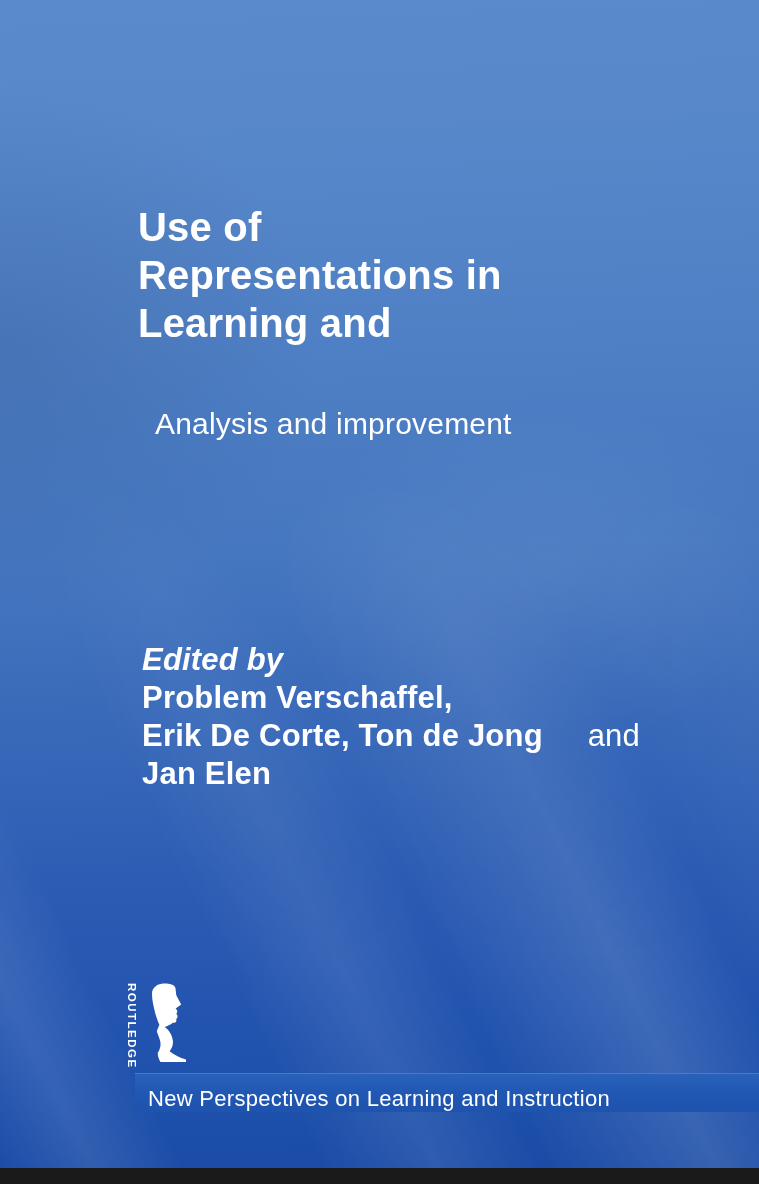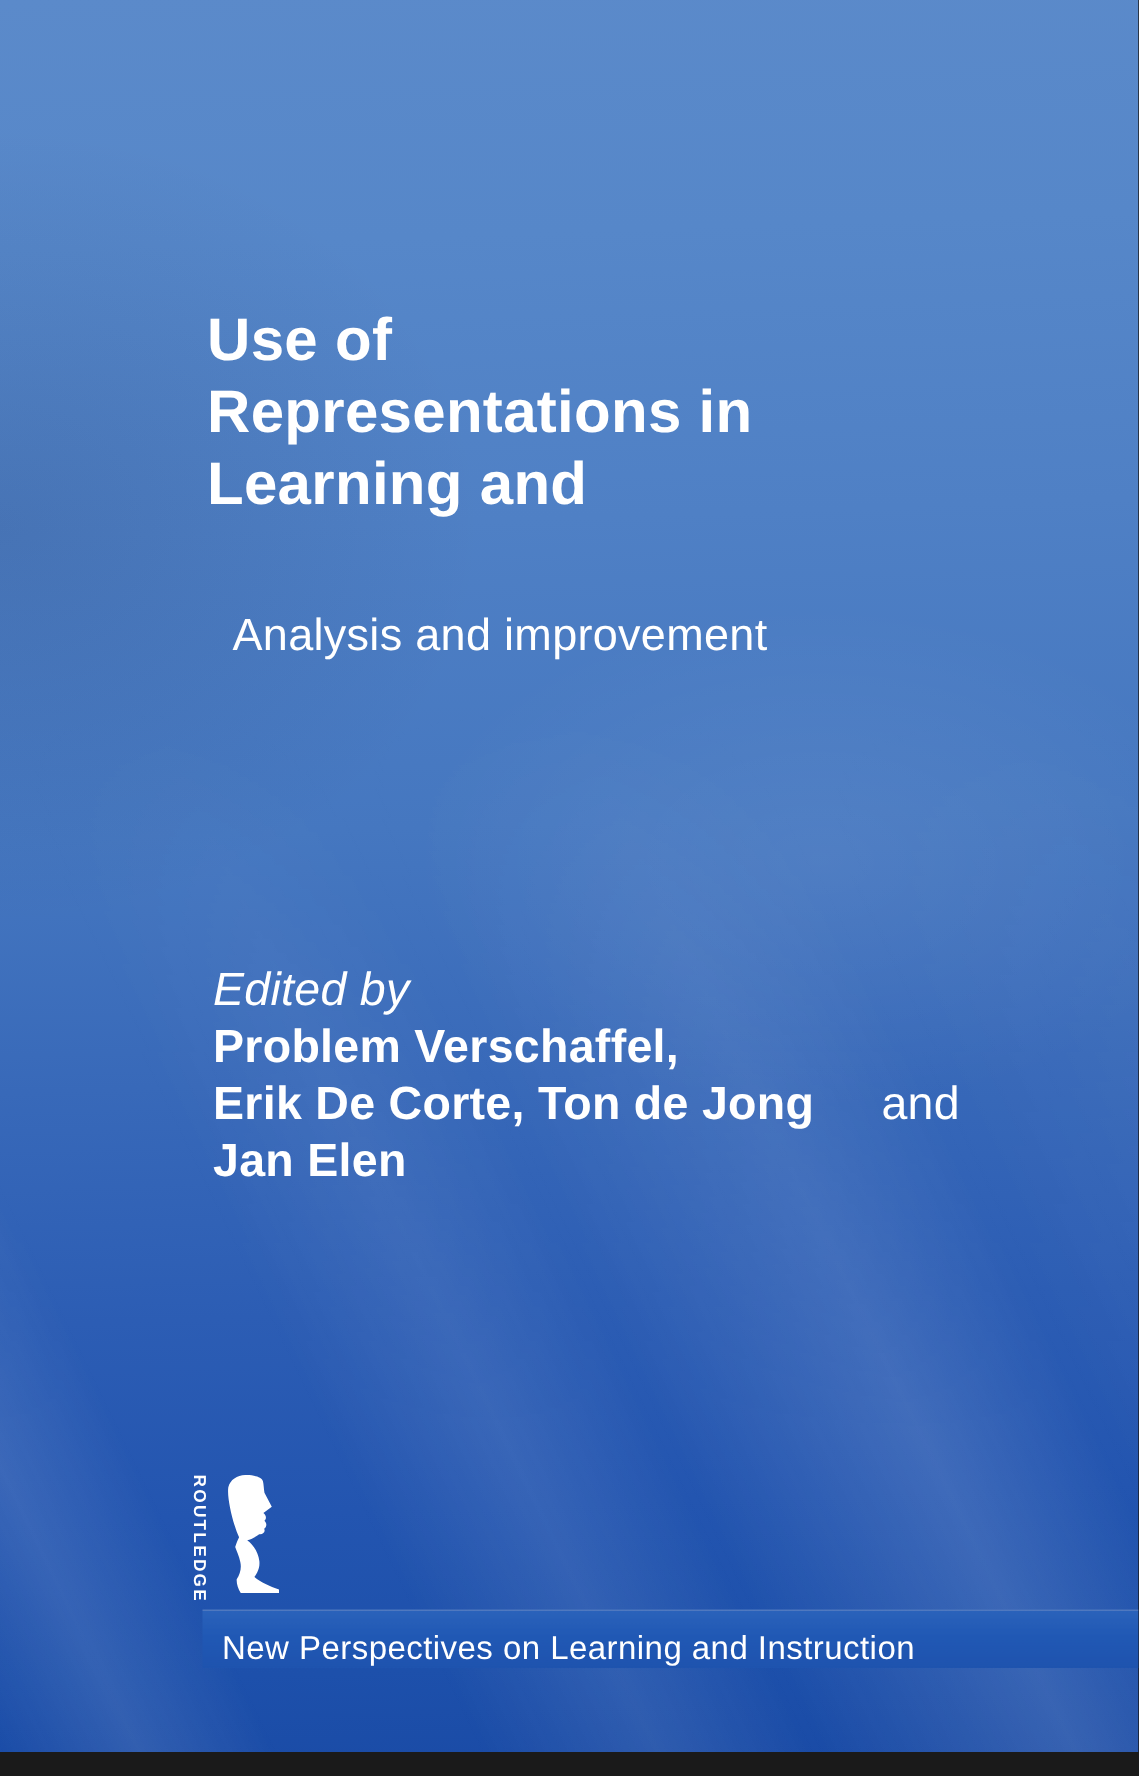--- a/index.html
+++ b/index.html
@@ -38,21 +38,21 @@
     font-size:40px;line-height:48px;font-weight:bold;letter-spacing:0.2px;
   }
   .subtitle{
     position:absolute;left:139px;top:407px;
     font-size:30px;font-weight:normal;letter-spacing:0.2px;margin-left:16px;
   }
   .editors{
     position:absolute;left:142px;top:641px;
     font-size:31px;line-height:38px;font-weight:bold;letter-spacing:0.2px;
   }
-  .edited-by{font-style:italic;font-weight:normal;}
+  .edited-by{font-style:italic;font-weight:bold;}
   .conn{font-weight:normal;margin-left:36px;}
 
   .logo{position:absolute;left:126px;top:972px;width:80px;height:100px;}
   .logo-text{
     position:absolute;left:0;top:11px;height:84px;
     writing-mode:vertical-rl;text-orientation:mixed;
     font-size:11.5px;font-weight:bold;letter-spacing:1.5px;
     white-space:nowrap;
   }
   .logo-r{position:absolute;left:24px;top:11px;width:37px;height:79px;display:block;}

